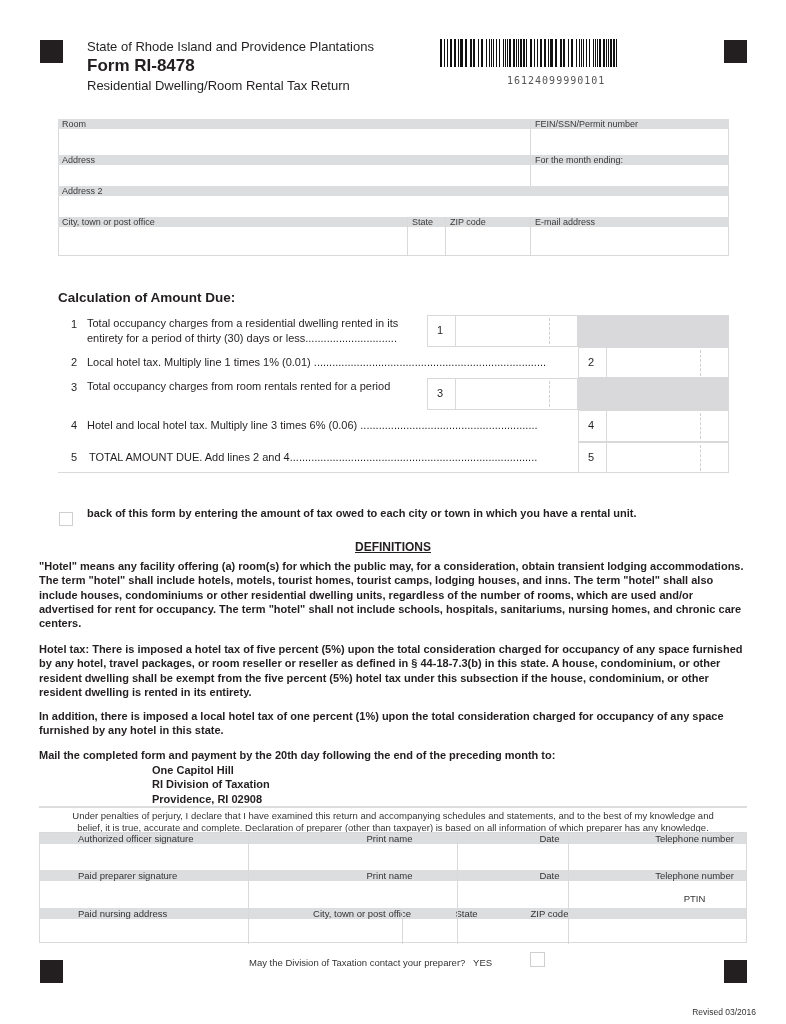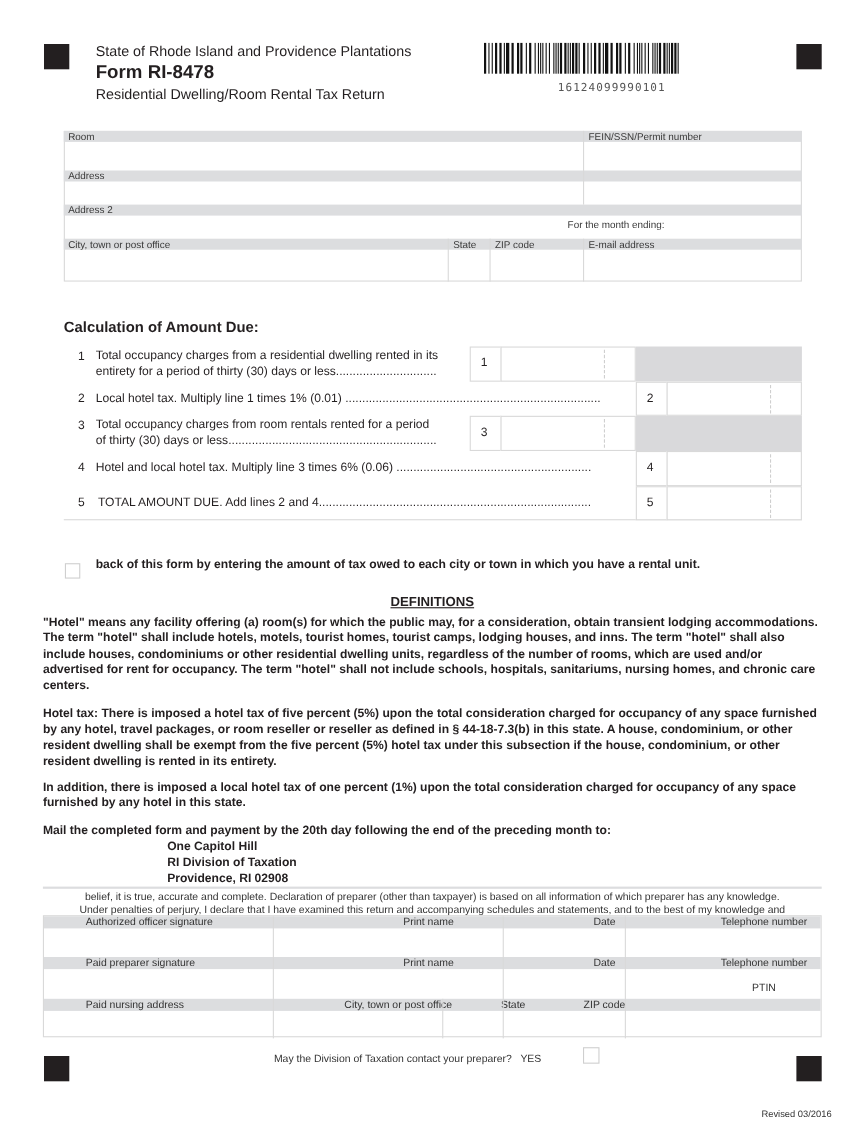--- a/index.html
+++ b/index.html
@@ -177,21 +177,21 @@
   <div class="fbox" style="left:58px;top:119px;width:671px;height:137px;"></div>
 
   <div class="flabel" style="left:58px;top:119px;width:671px;"></div>
   <div class="flabel" style="left:58px;top:155px;width:671px;"></div>
   <div class="flabel" style="left:58px;top:186px;width:671px;"></div>
   <div class="flabel" style="left:58px;top:217px;width:671px;"></div>
 
   <div class="flabel" style="left:58px;top:119px;background:transparent;">Room</div>
   <div class="flabel" style="left:531px;top:119px;background:transparent;">FEIN/SSN/Permit number</div>
   <div class="flabel" style="left:58px;top:155px;background:transparent;">Address</div>
-  <div class="flabel" style="left:512px;top:155px;background:transparent;margin-top:44px;">For the month ending:</div>
+  <div class="flabel" style="left:531px;top:155px;background:transparent;">For the month ending:</div>
   <div class="flabel" style="left:58px;top:186px;background:transparent;">Address 2</div>
   <div class="flabel" style="left:58px;top:217px;background:transparent;">City, town or post office</div>
   <div class="flabel" style="left:408px;top:217px;background:transparent;">State</div>
   <div class="flabel" style="left:446px;top:217px;background:transparent;">ZIP code</div>
   <div class="flabel" style="left:531px;top:217px;background:transparent;">E-mail address</div>
 
   <div class="fline-v" style="left:530px;top:119px;height:67px;"></div>
   <div class="fline-v" style="left:407px;top:217px;height:39px;"></div>
   <div class="fline-v" style="left:445px;top:217px;height:39px;"></div>
   <div class="fline-v" style="left:530px;top:217px;height:39px;"></div>
@@ -235,21 +235,20 @@
     <span class="cell-label" style="left:9px;top:8px;">2</span>
   </div>
   <div class="cell" style="left:606px;top:347px;width:123px;height:31px;">
     <span></span>
     <div class="dash" style="left:93px;top:2px;height:26px;"></div>
   </div>
 
   <div class="calc-num" style="left:71px;top:381px;">3</div>
   <div class="calc-text" style="left:87px;top:379px;">
     <div>Total occupancy charges from room rentals rented for a period</div>
-    <div>of thirty (30) days or less..............................................................</div>
   </div>
   <div class="cell" style="left:427px;top:378px;width:29px;height:32px;">
     <span class="cell-label" style="left:9px;top:8px;">3</span>
   </div>
   <div class="cell" style="left:455px;top:378px;width:123px;height:32px;">
     <span></span>
     <div class="dash" style="left:93px;top:2px;height:26px;"></div>
   </div>
 
   <div class="calc-num" style="left:71px;top:419px;">4</div>
@@ -284,22 +283,22 @@
 <div class="para" style="top:709px;">In addition, there is imposed a local hotel tax of one percent (1%) upon the total consideration charged for occupancy of any space furnished by any hotel in this state.</div>
 
 <div class="para" style="top:748px;">Mail the completed form and payment by the 20th day following the end of the preceding month to:</div>
 <div class="para" style="left:152px;top:763px;width:300px;">
   <div>One Capitol Hill</div>
   <div>RI Division of Taxation</div>
   <div>Providence, RI 02908</div>
 </div>
 
 <div class="perjury">
+  <div>Under penalties of perjury, I declare that I have examined this return and accompanying schedules and statements, and to the best of my knowledge and</div>
   <div>belief, it is true, accurate and complete.  Declaration of preparer (other than taxpayer) is based on all information of which preparer has any knowledge.</div>
-  <div>Under penalties of perjury, I declare that I have examined this return and accompanying schedules and statements, and to the best of my knowledge and</div>
 </div>
 
 <div class="sig-table">
   <div class="sig-row-label" style="top:0;"></div>
   <div class="sig-row-label" style="top:37px;"></div>
   <div class="sig-row-label" style="top:75px;"></div>
 
   <div class="sig-lbl" style="left:2px;top:0;">Authorized officer signature</div>
   <div class="sig-lbl" style="left:209px;width:209px;top:0;text-align:center;">Print name</div>
   <div class="sig-lbl" style="left:418px;width:111px;top:0;text-align:center;">Date</div>

